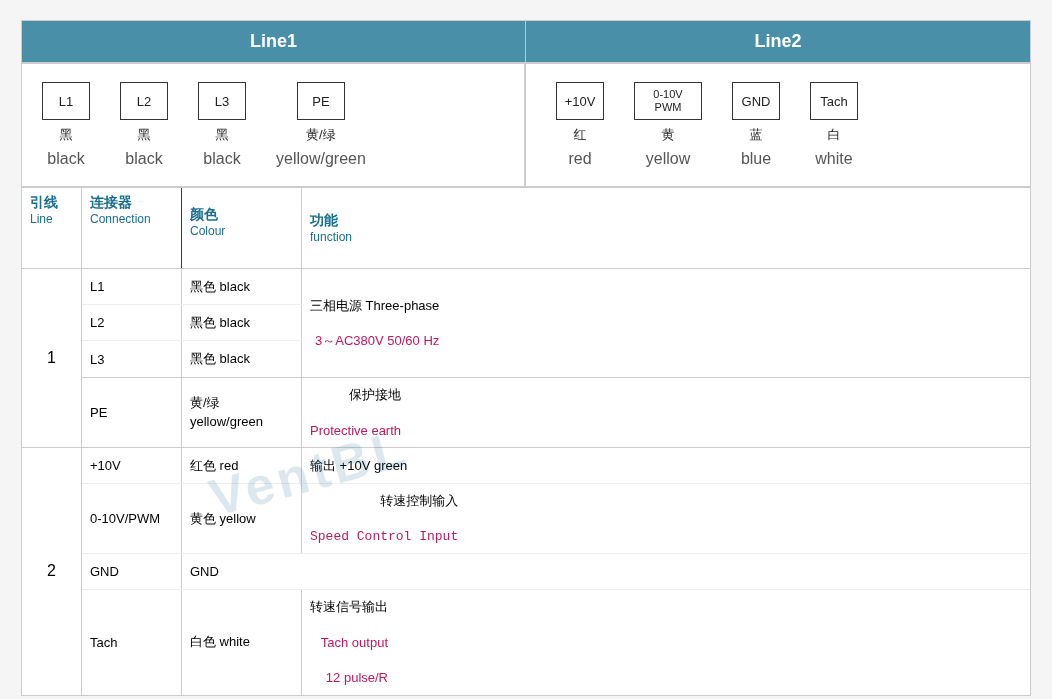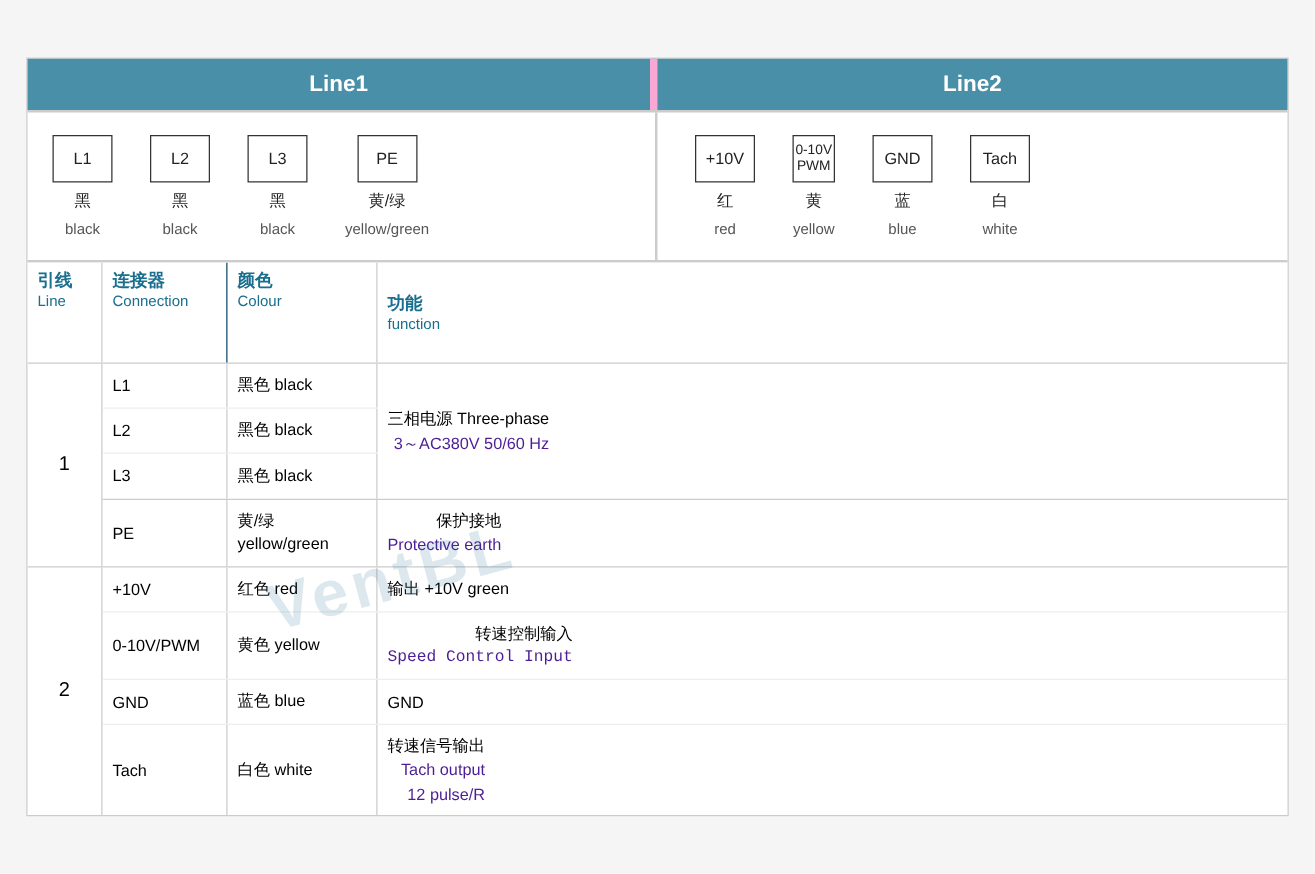--- a/index.html
+++ b/index.html
@@ -26,21 +26,21 @@
     .header-line1, .header-line2 {
       background: #4a8fa8;
       color: #fff;
       font-size: 18px;
       font-weight: bold;
       text-align: center;
       padding: 10px 0;
     }
     .header-line1 {
       width: 50%;
-      border-right: 6px solid #f9a8d4;
+      border-right: 1px solid #f9a8d4;
     }
     .header-line2 {
       width: 50%;
     }
 
     
     .diagram-row {
       display: flex;
       border-bottom: 2px solid #ccc;
     }
@@ -71,29 +71,29 @@
       display: flex;
       align-items: center;
       justify-content: center;
       font-size: 13px;
       font-weight: normal;
       color: #222;
       background: #fff;
     }
     .connector-box.small {
       font-size: 11px;
-      width: 34px;
+      width: 68px;
     }
     .connector-label-cn {
       font-size: 13px;
       color: #222;
       text-align: center;
     }
     .connector-label-en {
-      font-size: 12px;
+      font-size: 16px;
       color: #555;
       text-align: center;
     }
 
     
     .table-section {
       width: 100%;
     }
     .table-header {
       display: flex;
@@ -109,21 +109,21 @@
     .col-conn {
       width: 100px;
       min-width: 100px;
       border-right: 1px solid #0c4a6e;
       padding: 6px 8px;
     }
     .col-colour {
       width: 120px;
       min-width: 120px;
       border-right: 1px solid #ccc;
-      padding: 6px 8px;
+      padding: 18px 8px;
     }
     .col-func {
       flex: 1;
       padding: 24px 8px;
     }
     .th-main {
       font-size: 14px;
       color: #1a6e8e;
       font-weight: bold;
       display: block;
@@ -190,21 +190,22 @@
     .func-multiline {
       line-height: 1.5;
       font-size: 13px;
       text-align: right;
     }
     .func-multiline .cn {
       display: block;
     }
     .func-multiline .en {
       display: block;
-      color: #4c1d95;
+      color: #be185d;
+      margin-top: 16px;
     }
     
     .watermark {
       position: absolute;
       opacity: 0.15;
       font-size: 48px;
       font-weight: bold;
       color: #1a6e8e;
       transform: rotate(-20deg);
       pointer-events: none;
@@ -370,21 +371,20 @@
             <div class="cell-func">
               <div class="func-multiline">
                 <span class="cn">转速控制输入</span>
                 <span class="en speed-control">Speed Control Input</span>
               </div>
             </div>
           </div>
 
           <div class="inner-row">
             <div class="cell-conn">GND</div>
-            <div class="cell-colour">蓝色 blue</div>
             <div class="cell-func">GND</div>
           </div>
 
           <div class="inner-row" style="border-bottom:none;">
             <div class="cell-conn">Tach</div>
             <div class="cell-colour">白色 white</div>
             <div class="cell-func">
               <div class="func-multiline">
                 <span class="cn">转速信号输出</span>
                 <span class="en">Tach output</span>

